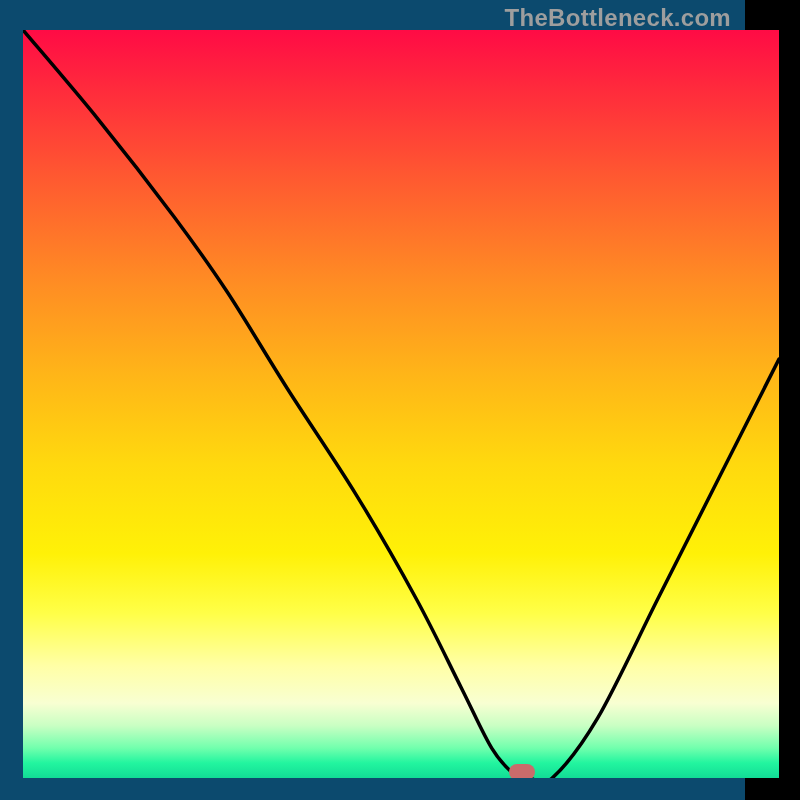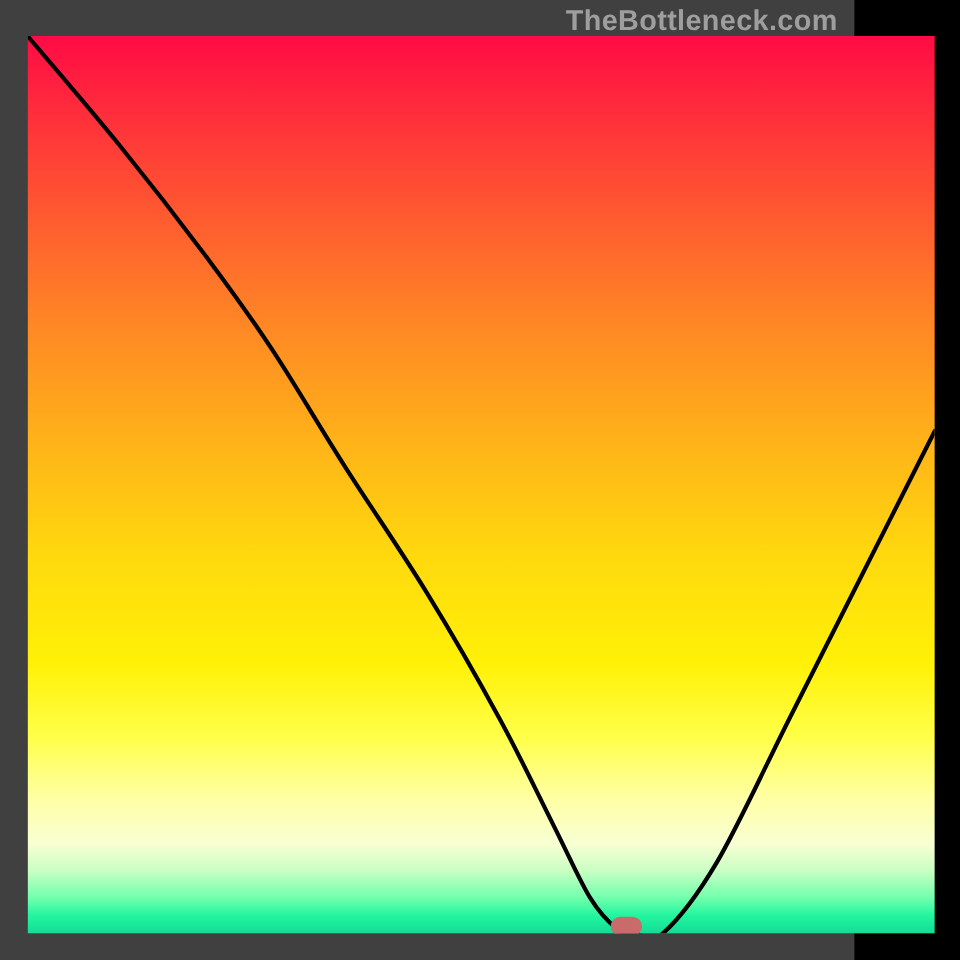--- a/index.html
+++ b/index.html
@@ -8,21 +8,22 @@
     width: 800px;
     height: 800px;
     background: #000;
     overflow: hidden;
     font-family: Arial, Helvetica, sans-serif;
   }
   .frame {
     position: relative;
     width: 712px;
     height: 800px;
-    background: #404040;
+    background: #0c4a6e;
+    padding-left: 33px;
   }
   .attribution {
     position: absolute;
     top: 4px;
     right: 14px;
     color: #9e9e9e;
     font-size: 24px;
     font-weight: 600;
     letter-spacing: 0.3px;
   }

